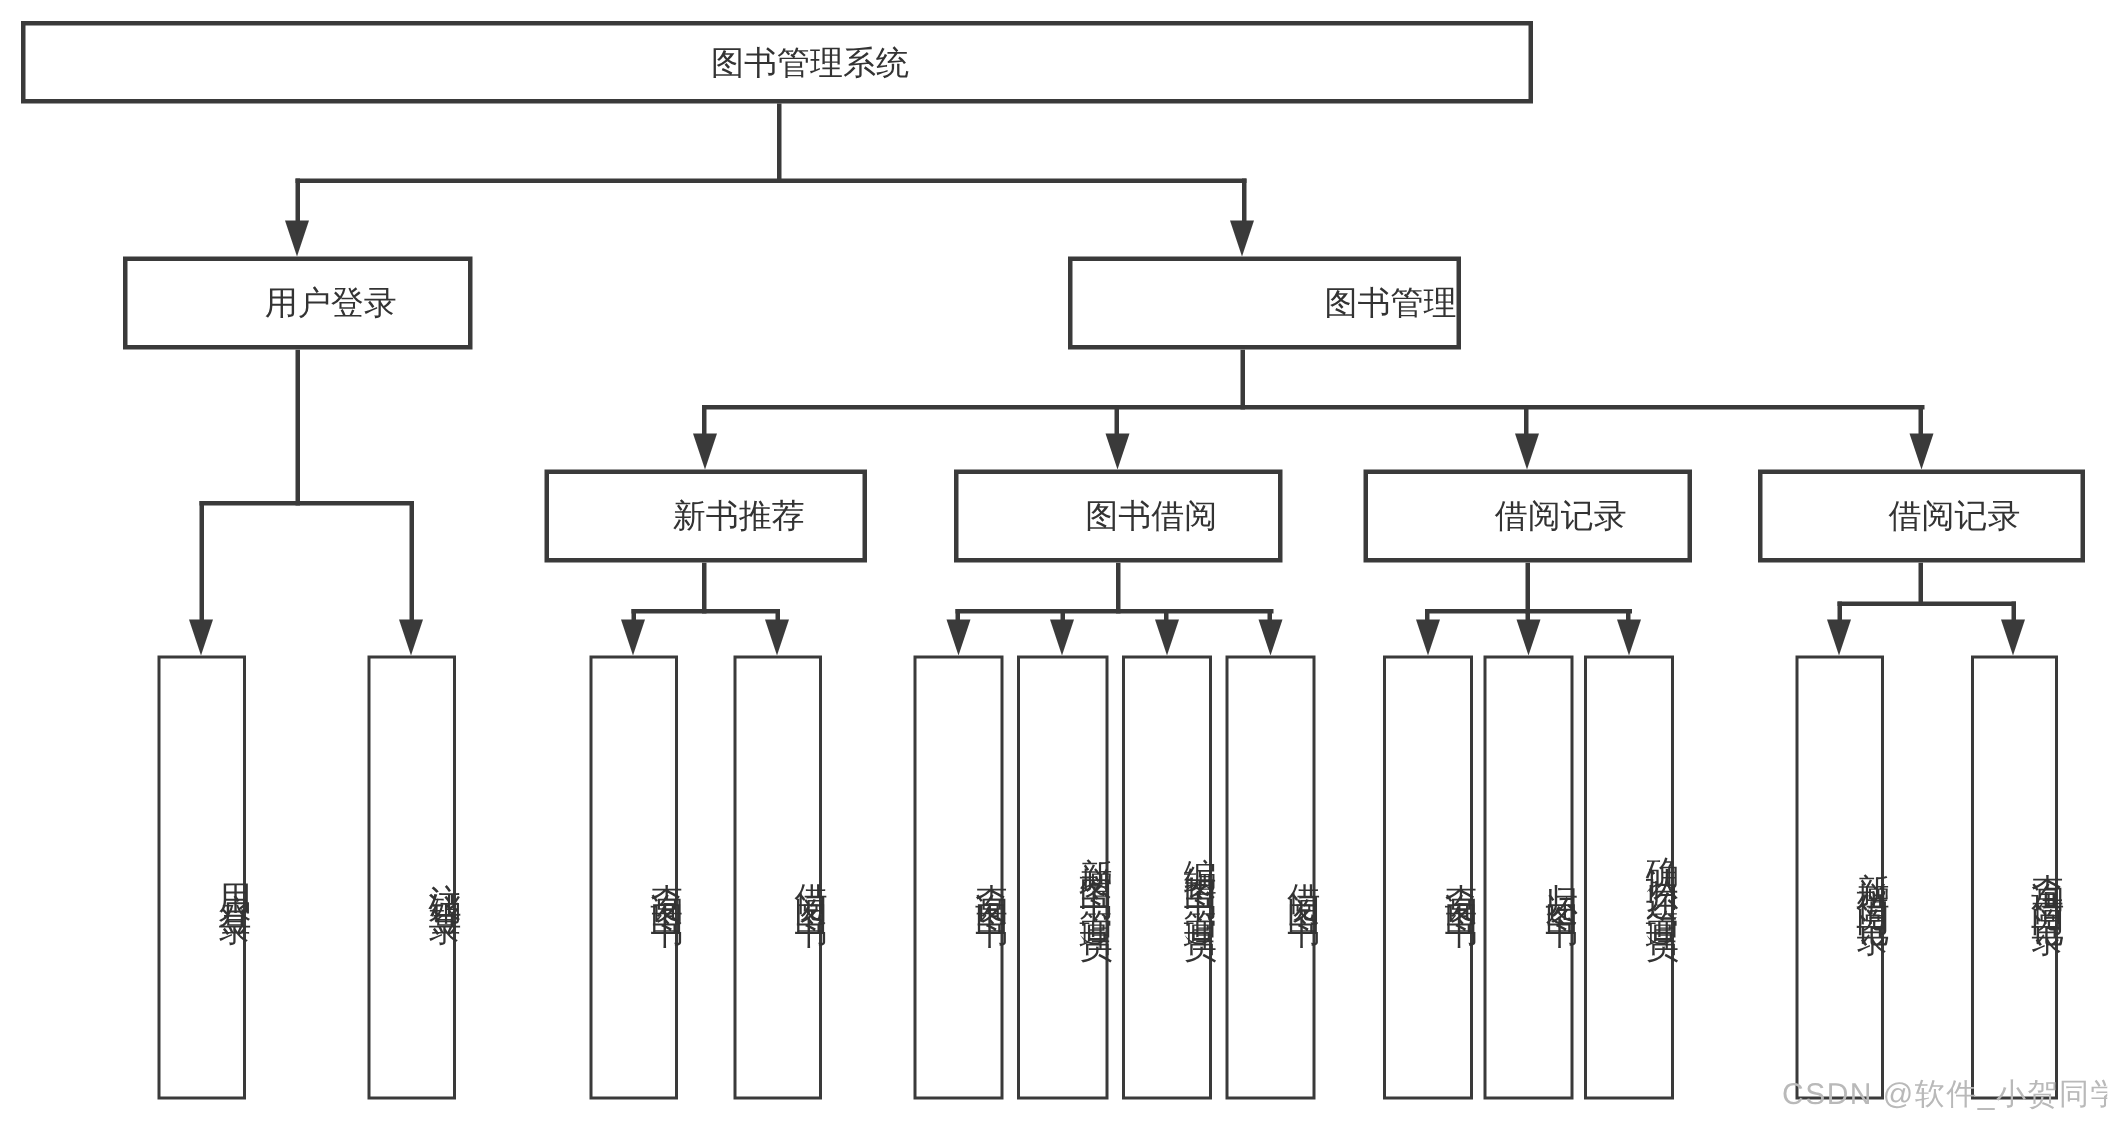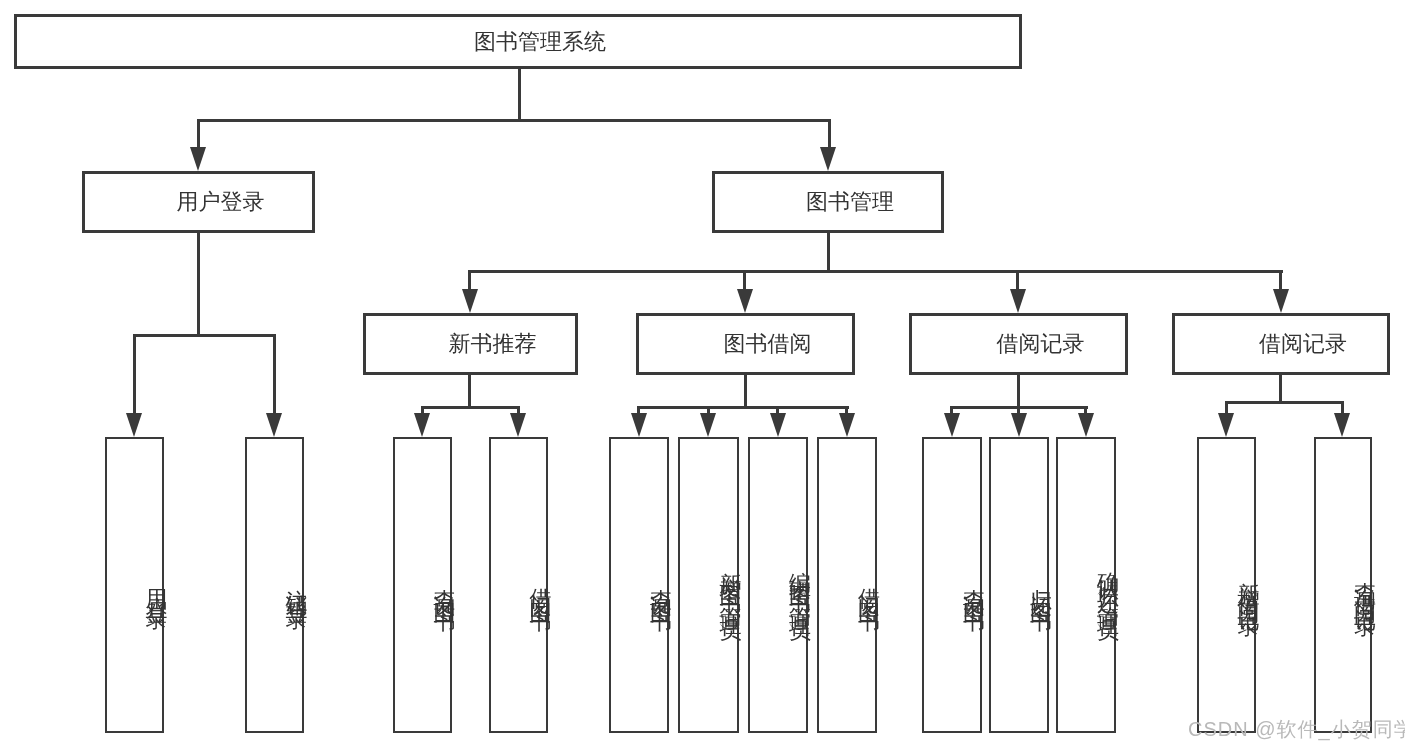--- a/index.html
+++ b/index.html
@@ -96,21 +96,21 @@
   <div class="ah" style="left:1218px; top:413px;"></div>
   <div class="ah" style="left:1334px; top:413px;"></div>
 
   <div class="bx" style="left:14px; top:14px; width:1008px; height:55px;">
     <span>图书管理系统</span>
   </div>
 
   <div class="bx" style="left:82px; top:171px; width:233px; height:62px;">
     <span>用户登录</span>
   </div>
-  <div class="bx" style="left:712px; top:171px; width:232px; height:62px;">
+  <div class="bx" style="left:712px; top:171px; width:262px; height:62px;justify-content:flex-end;">
     <span>图书管理</span>
   </div>
 
   <div class="bx" style="left:363px; top:313px; width:215px; height:62px;">
     <span>新书推荐</span>
   </div>
   <div class="bx" style="left:636px; top:313px; width:219px; height:62px;">
     <span>图书借阅</span>
   </div>
   <div class="bx" style="left:909px; top:313px; width:219px; height:62px;">

